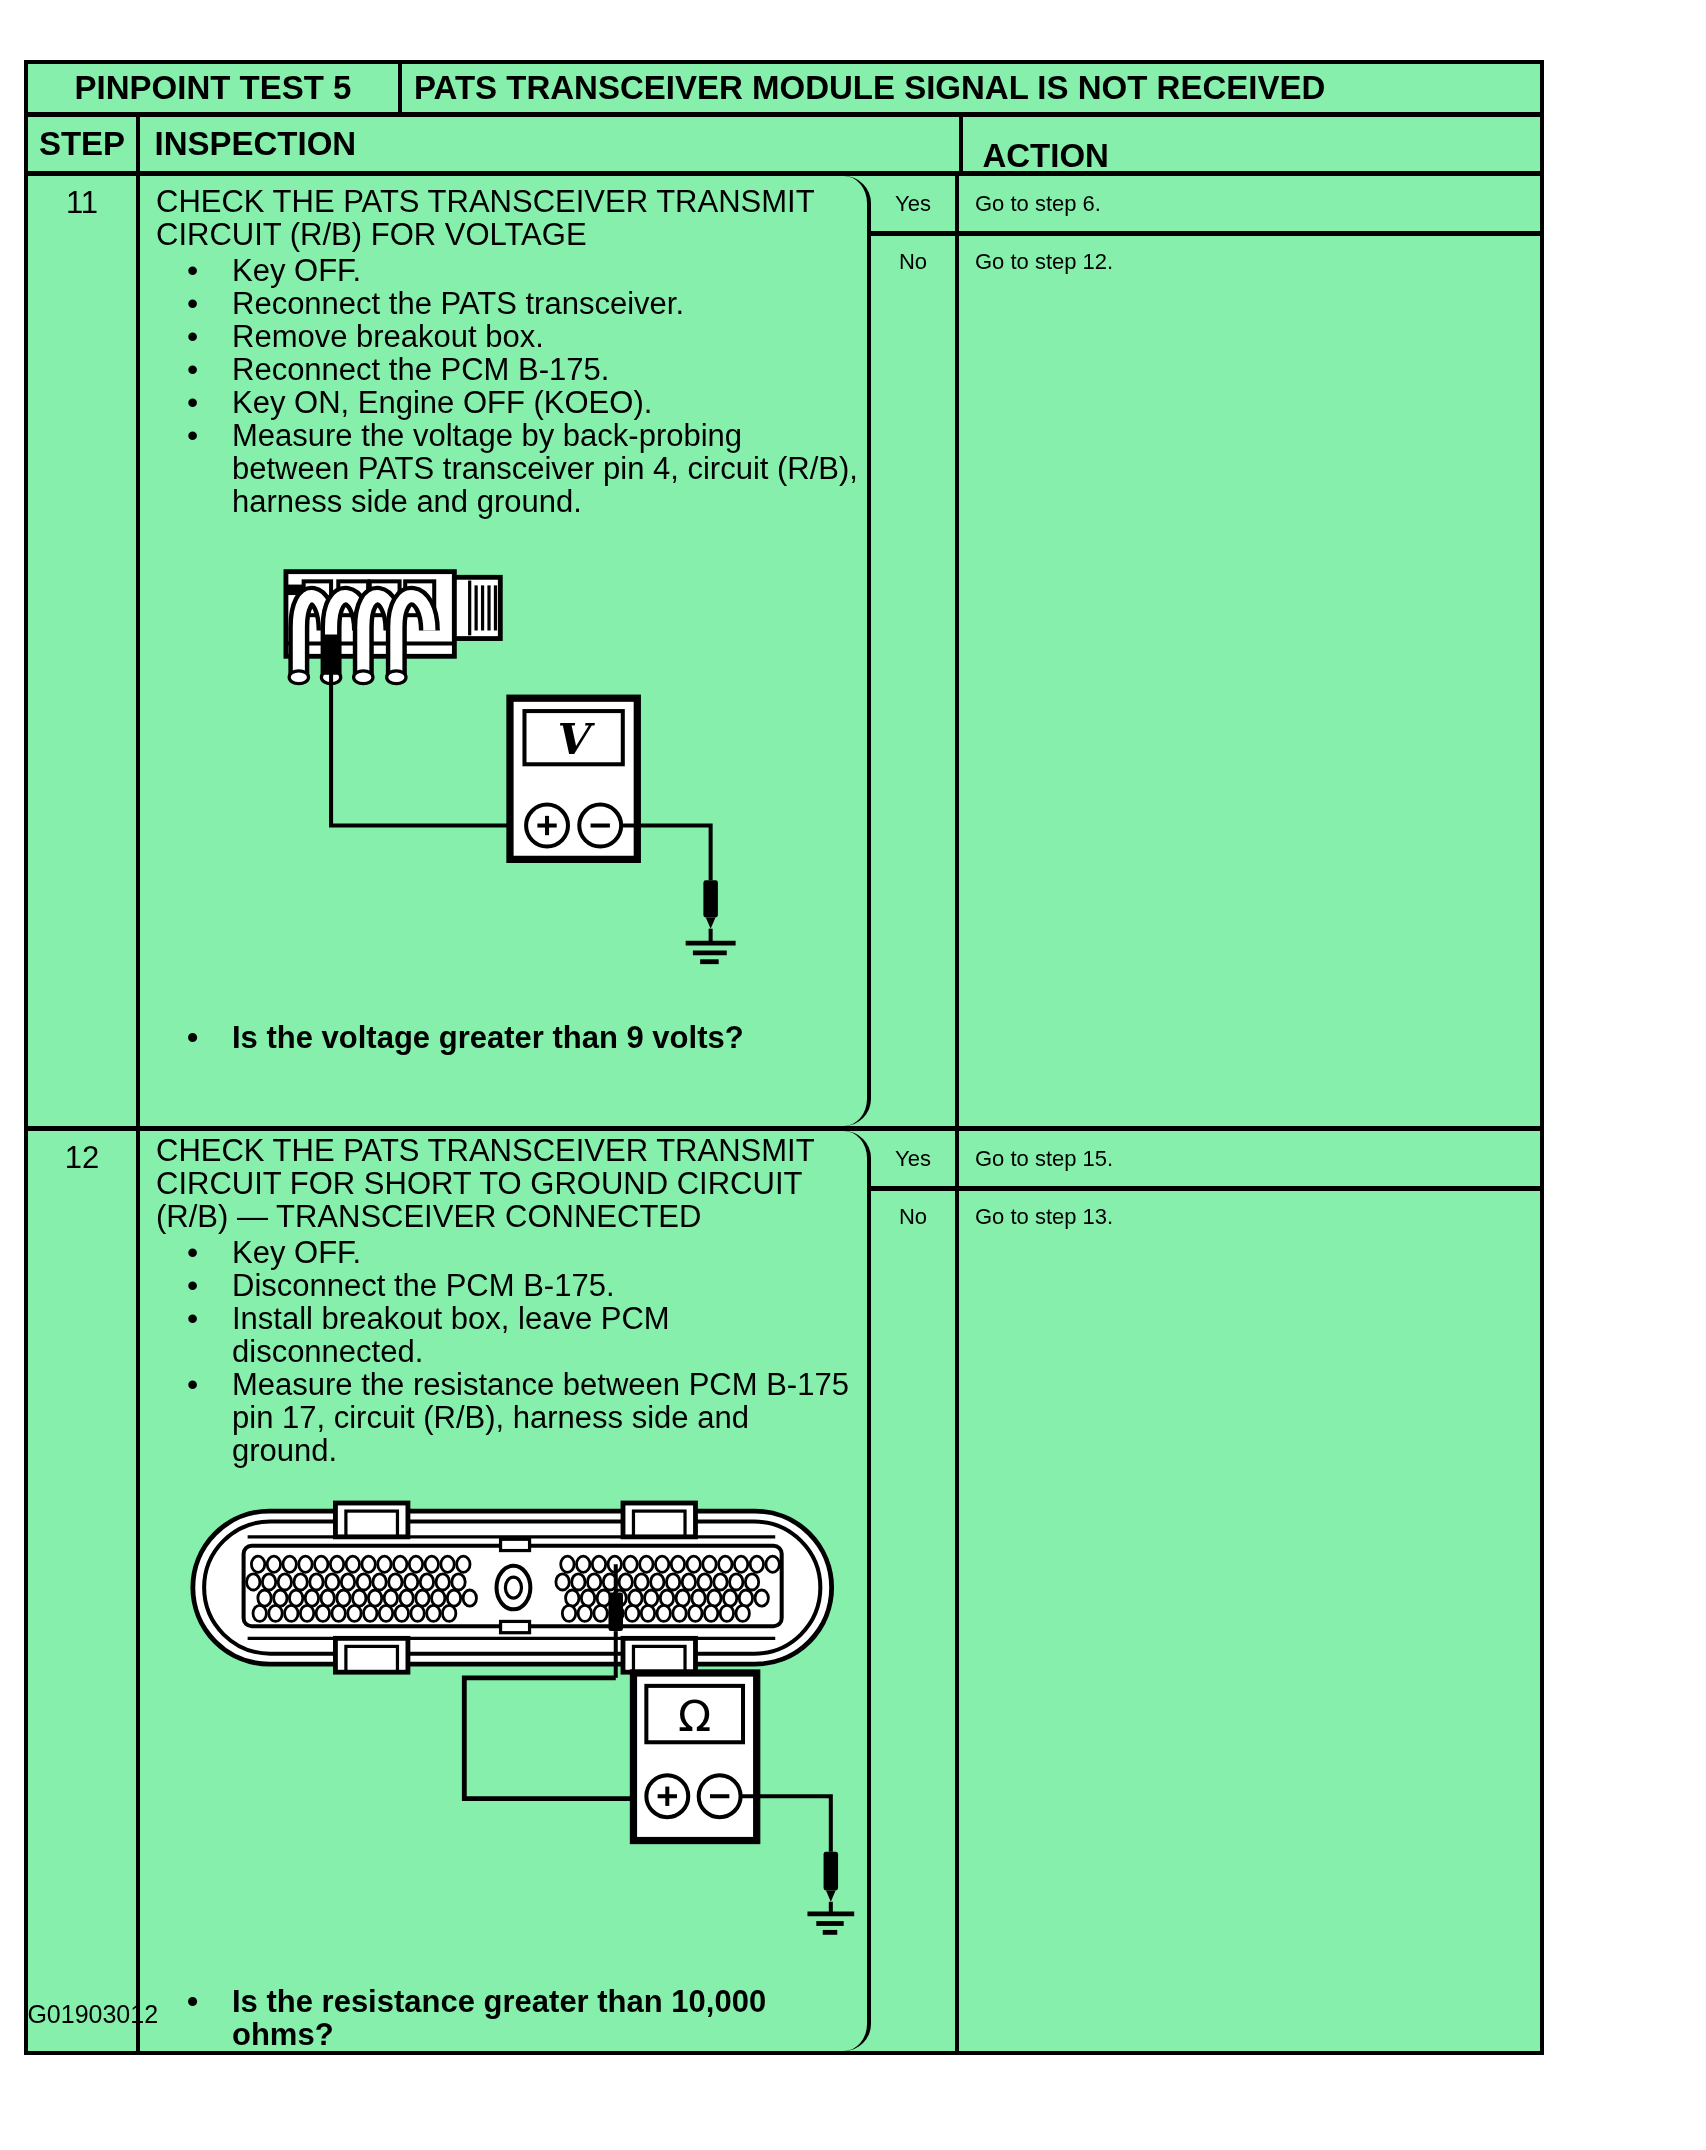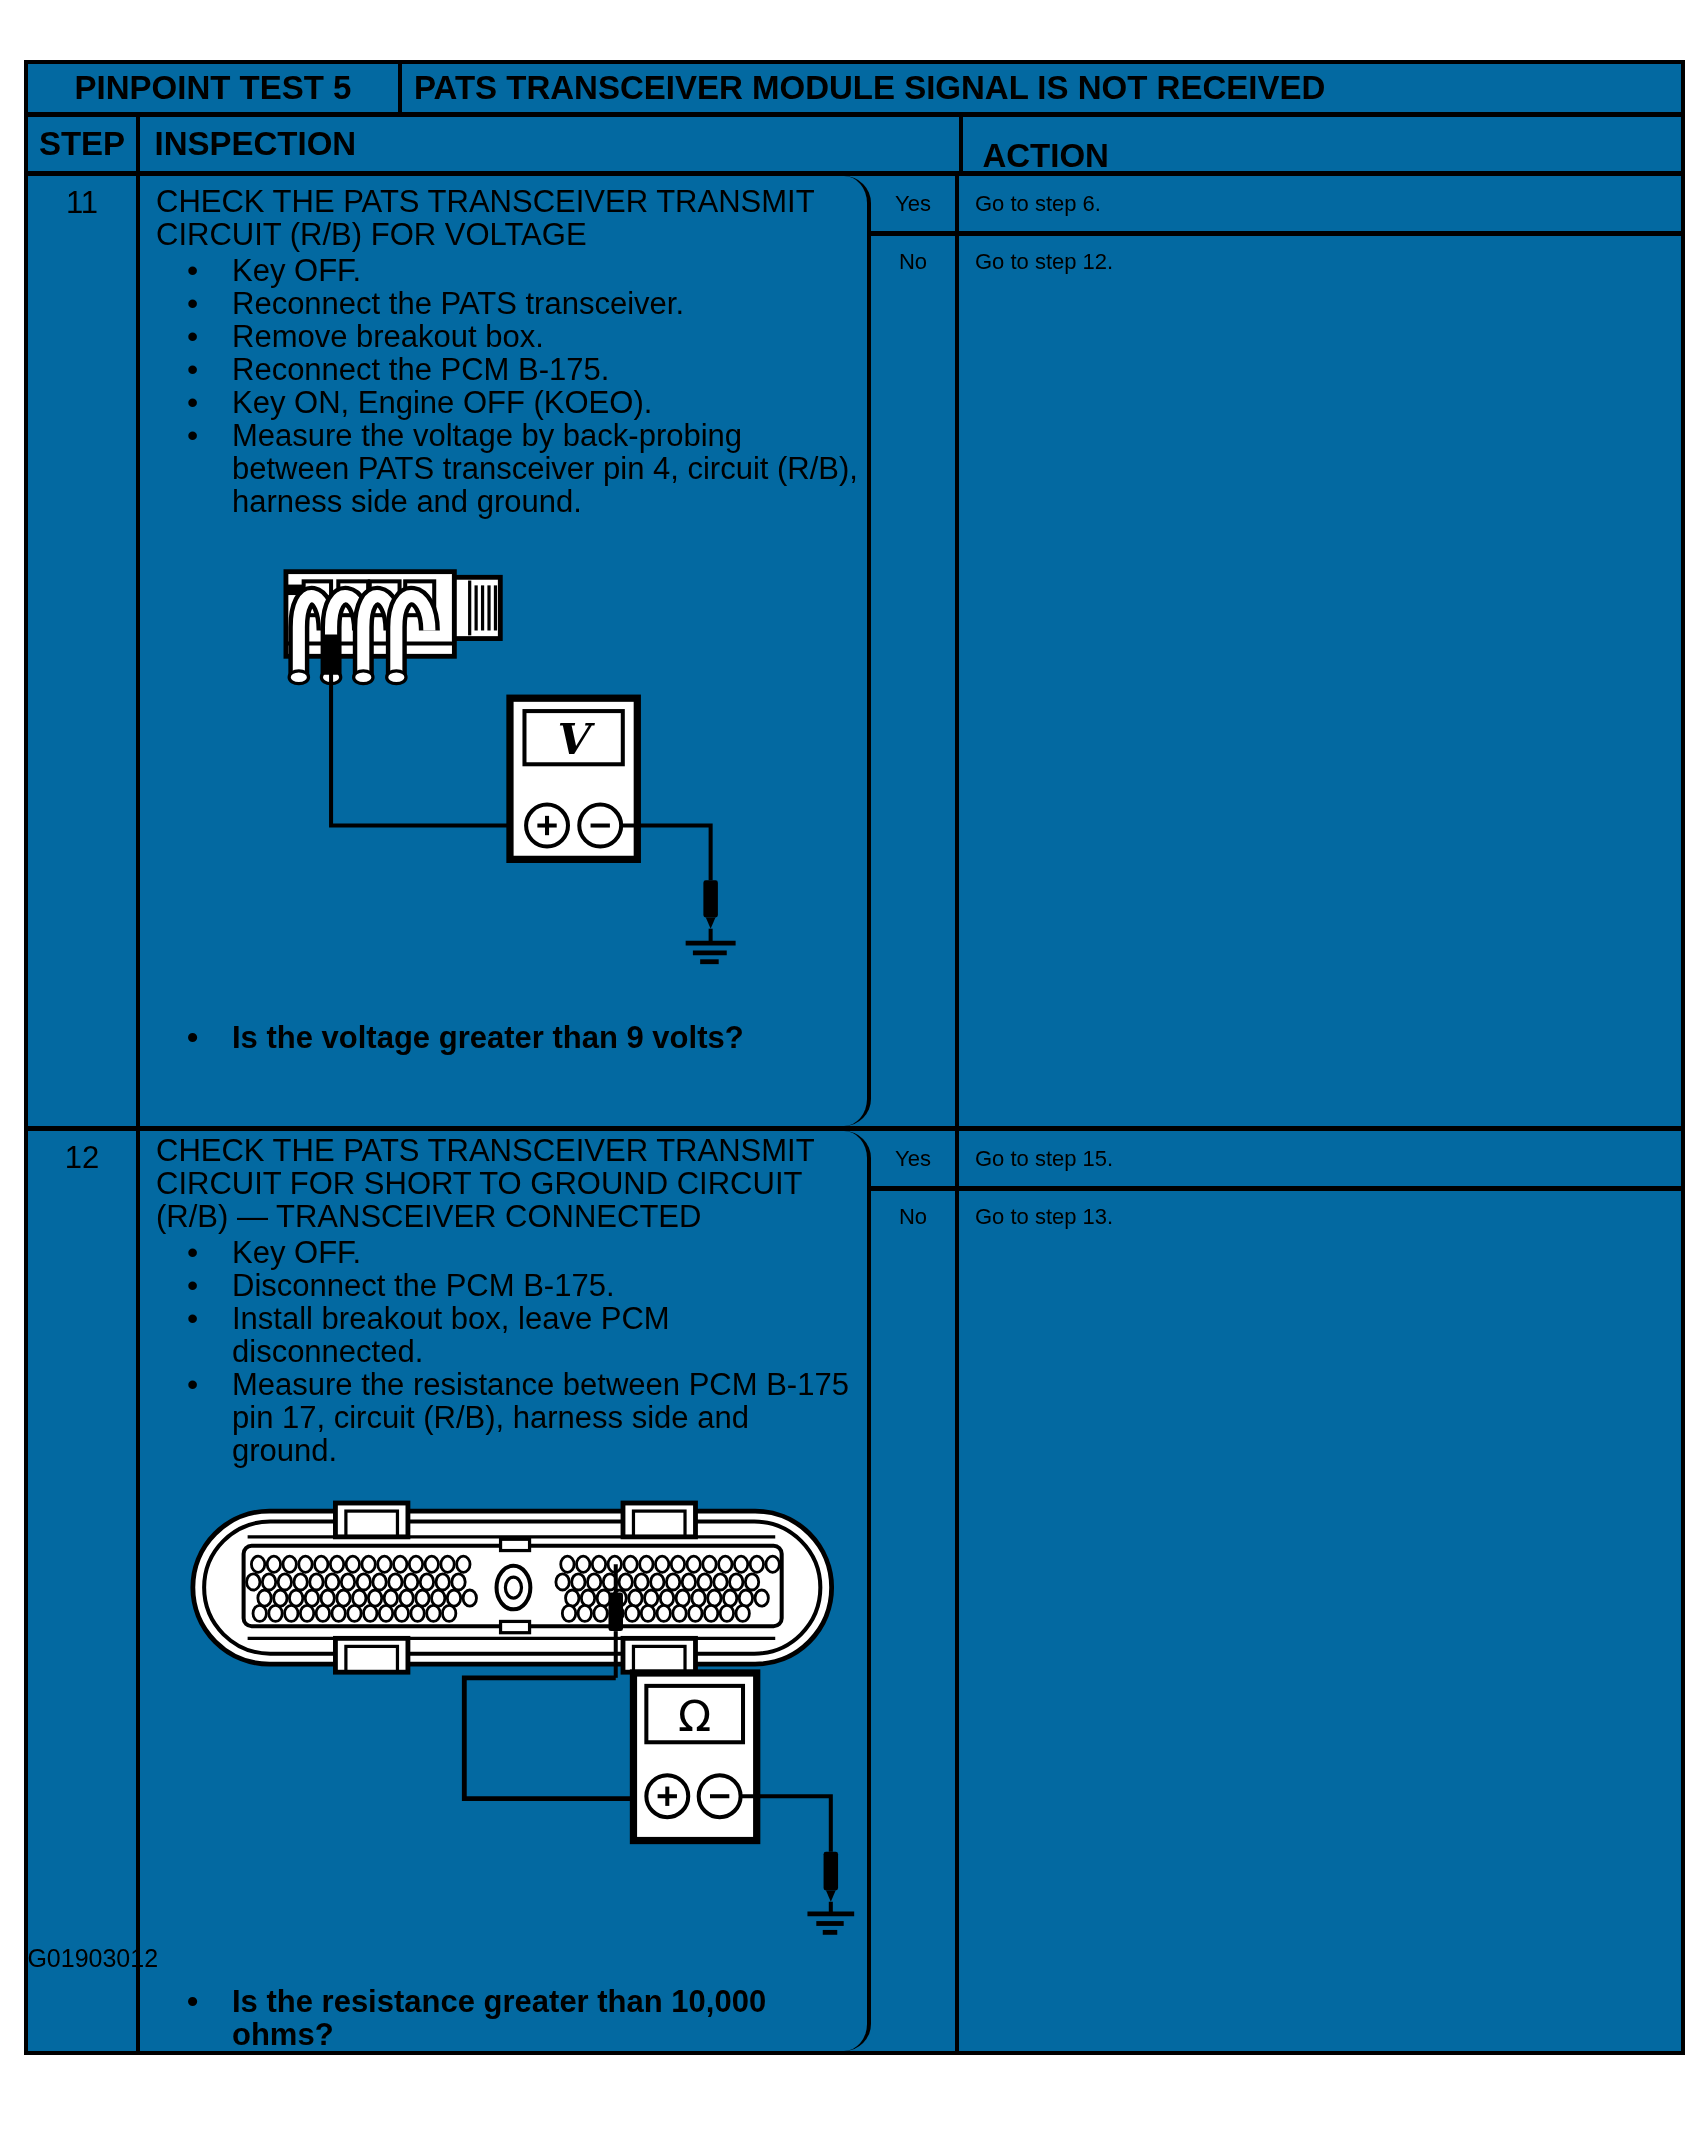--- a/index.html
+++ b/index.html
@@ -6,24 +6,24 @@
   html,body { background:#e8e8e8; }
   .page {
     position: relative;
     width: 1706px; height: 2151px;
     background: #ffffff;
     font-family: "Liberation Sans", sans-serif;
     color: #000;
   }
   .doc-table {
     position: absolute; left: 24px; top: 60px;
-    width: 1661px; height: 1995px;
+    width: 1520px; height: 1995px;
     border: 4.8px solid #000;
     display: flex; flex-direction: column;
-    background: #0369a1;
+    background: #86efac;
   }
   .hrow1 { height: 53px; border-bottom: 5.6px solid #000; display: flex; }
   .h1-cell1 {
     width: 374px; border-right: 4.8px solid #000;
     display: flex; align-items: center; justify-content: center;
     font-weight: bold; font-size: 33px;
   }
   .h1-cell2 {
     flex: 1; display: flex; align-items: center;
     padding-left: 12px; font-weight: bold; font-size: 33px;
@@ -80,21 +80,21 @@
   .yn-cell {
     width: 88px; border-right: 4.8px solid #000;
     text-align: center;
   }
   .yes-row .yn-cell { padding-top: 8px; line-height: 39px; }
   .no-row .yn-cell { padding-top: 6.5px; line-height: 39px; }
   .act-text { flex: 1; padding-left: 16px; }
   .yes-row .act-text { padding-top: 8px; line-height: 39px; }
   .no-row .act-text { padding-top: 6.5px; line-height: 39px; }
   .figure-code {
-    position: absolute; left: 27.4px; top: 1944px;
+    position: absolute; left: 27.4px; top: 2000px;
     font-size: 25px;
   }
   svg .ink { stroke:#000; fill:none; }
   svg .paper { fill:#fff; }
   svg text { font-family: "DejaVu Sans", sans-serif; }
   text.meter-v { font-family: "DejaVu Serif", serif; font-style: italic; font-weight: bold; }
 </style>
 </head>
 <body>
 

